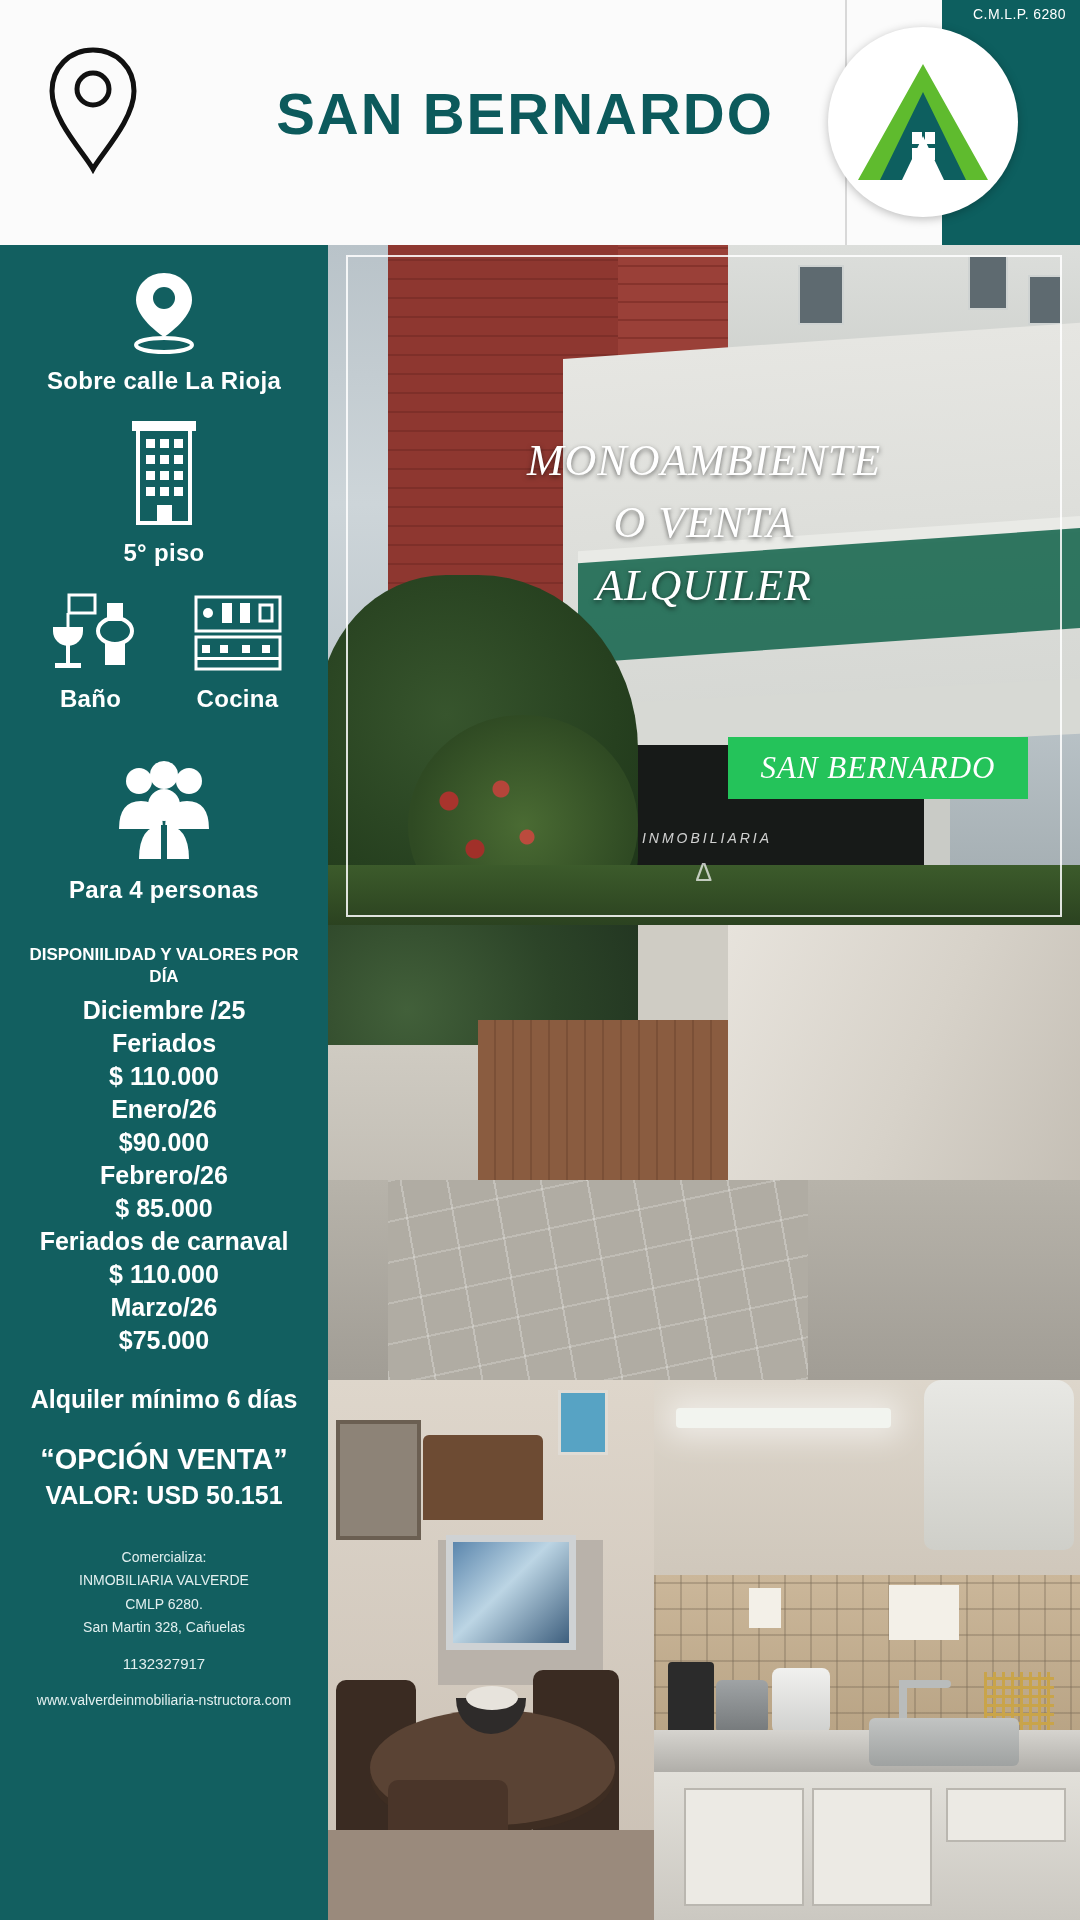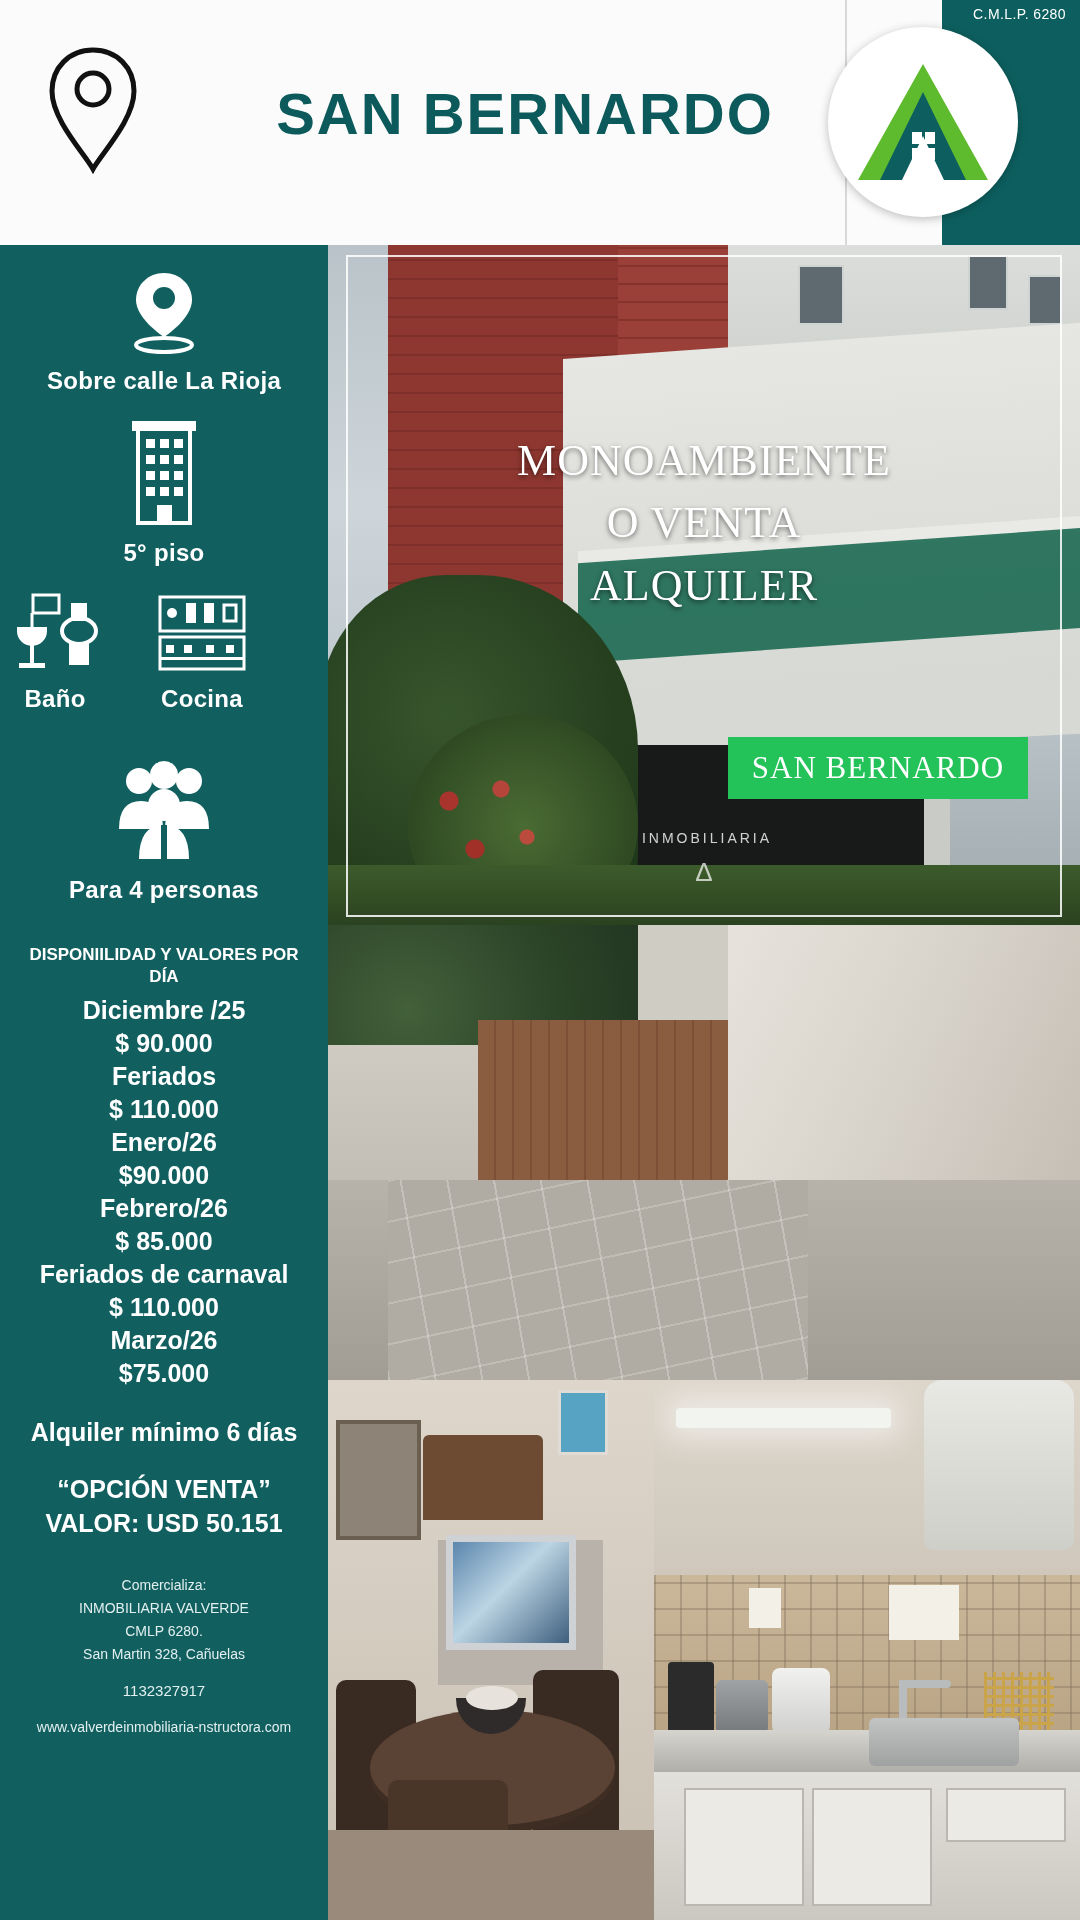--- a/index.html
+++ b/index.html
@@ -82,21 +82,21 @@
   .side-icon { display: block; margin: 0 auto; }
   .side-label {
     font-size: 24px;
     font-weight: bold;
     margin-top: 8px;
     letter-spacing: 0.3px;
   }
   .feature-block { margin-top: 22px; }
   .two-col {
     display: flex;
-    justify-content: flex-start;
+    justify-content: center;
     gap: 37px;
     margin-top: 26px;
   }
   .two-col .col { width: 110px; }
   .price-title {
     font-size: 17px;
     font-weight: bold;
     line-height: 1.3;
     margin-top: 40px;
     padding: 0 18px;
@@ -105,38 +105,39 @@
     font-size: 25px;
     font-weight: bold;
     line-height: 1.32;
   }
   .minimum {
     font-size: 25px;
     font-weight: bold;
     margin-top: 28px;
   }
   .sale-line {
-    font-size: 25px;
+    font-size: 29px;
     font-weight: bold;
     line-height: 1.35;
     margin-top: 26px;
   }
   .footer-block {
     margin-top: 34px;
     font-size: 14px;
     line-height: 1.65;
     color: #e2efef;
   }
   .footer-phone { margin-top: 16px; font-size: 15px; color: #e2efef; }
   .footer-web { margin-top: 20px; font-size: 14px; color: #e2efef; }
 
   
   .photo {
     position: absolute;
     overflow: hidden;
+    font-style: italic;
   }
   .photo-main { left: 328px; top: 245px; width: 752px; height: 680px; }
   .photo-mid  { left: 328px; top: 925px; width: 752px; height: 455px; }
   .photo-bl   { left: 328px; top: 1380px; width: 326px; height: 540px; }
   .photo-br   { left: 654px; top: 1380px; width: 426px; height: 540px; }
 
   
   .bldg-sky {
     position: absolute; inset: 0;
     background: linear-gradient(180deg,#b9c3c9 0%,#cdd5d9 38%,#c2cbd0 60%,#9fa9ad 100%);
@@ -444,21 +445,20 @@
           <rect x="52" y="66" width="6" height="36" fill="#125f60"></rect>
         </svg>
       </div>
       <div class="side-label">Para 4  personas</div>
     </div>
 
     <div class="price-title">DISPONIILIDAD Y VALORES POR DÍA</div>
 
     <div style="margin-top:6px;">
       <div class="price-line">Diciembre /25</div>
-      <div class="price-line">$ 90.000</div>
       <div class="price-line">Feriados</div>
       <div class="price-line">$ 110.000</div>
       <div class="price-line">Enero/26</div>
       <div class="price-line">$90.000</div>
       <div class="price-line">Febrero/26</div>
       <div class="price-line">$ 85.000</div>
       <div class="price-line">Feriados de carnaval</div>
       <div class="price-line">$ 110.000</div>
       <div class="price-line">Marzo/26</div>
       <div class="price-line">$75.000</div>

